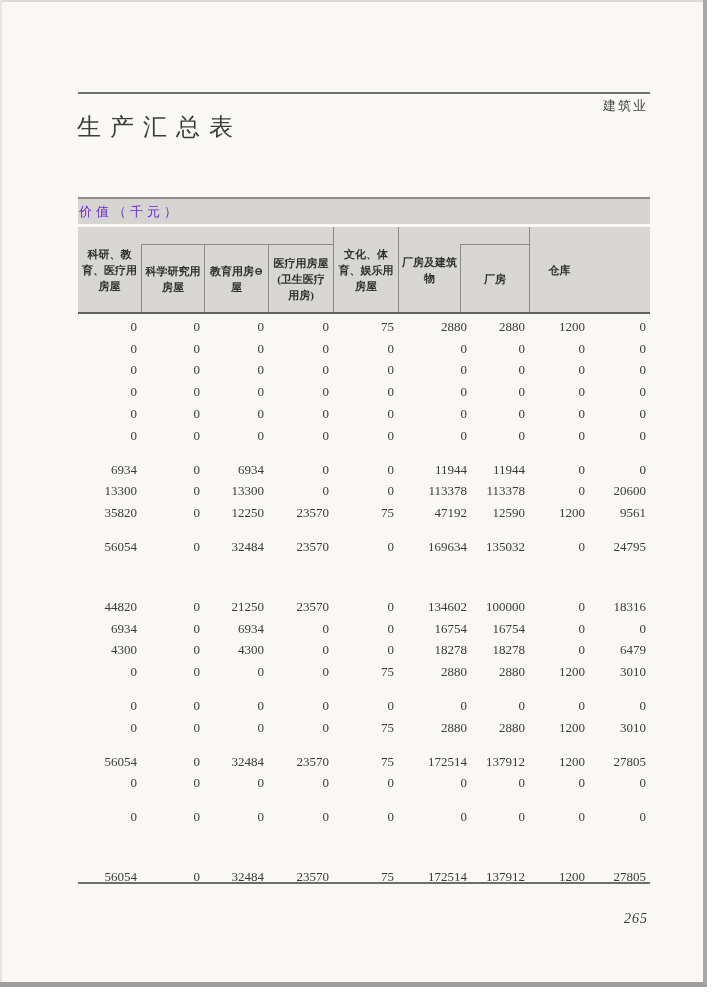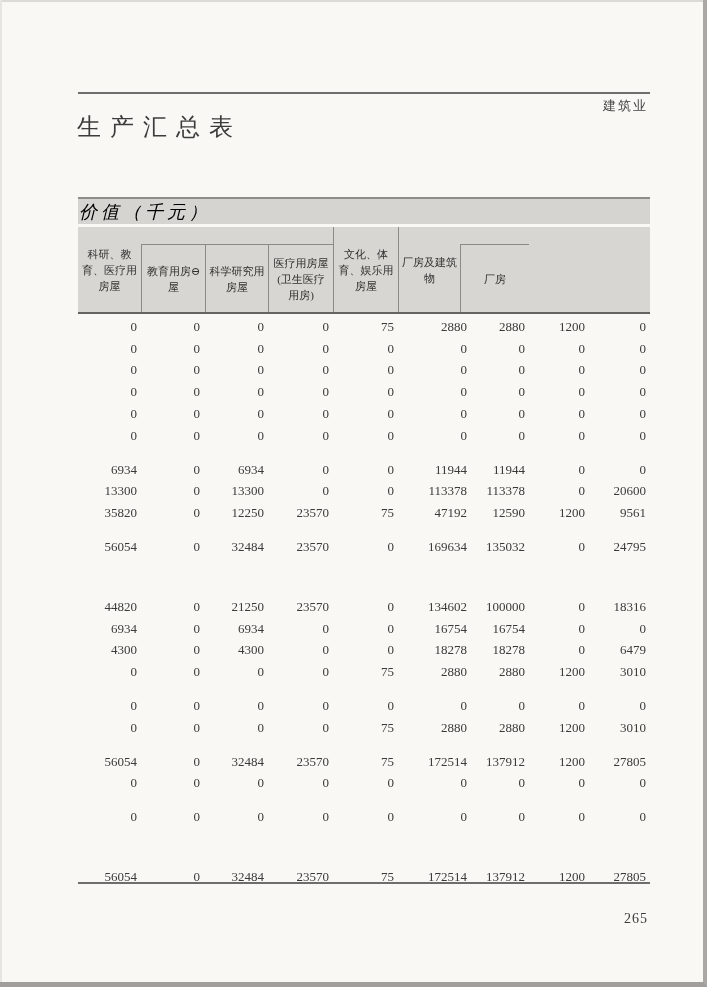--- a/index.html
+++ b/index.html
@@ -9,77 +9,80 @@
   .edge-top{position:absolute;left:0;top:0;width:100%;height:2px;background:#dbdad6;}
   .edge-left{position:absolute;left:0;top:0;width:2px;height:100%;background:#e6e5e1;}
 
   .running-head{position:absolute;top:62px;left:78px;width:570px;text-align:right;
         font-size:13px;letter-spacing:2px;color:#3f3f3f;margin-top:35px;}
   .rule-top{position:absolute;top:92px;left:78px;width:572px;height:2px;background:#6d6d6b;}
   .title{position:absolute;top:111px;left:77px;font-size:24px;letter-spacing:9px;color:#3c3c3c;}
 
   .sheet{position:absolute;left:78px;top:197px;width:572px;}
   .band{height:25px;background:#d5d4d0;border-top:2px solid #8d8c88;display:flex;align-items:center;}
-  .band span{font-size:18px;letter-spacing:4px;padding-left:1px;color:#000000;font-style:italic;}
-  .thead{margin-top:3px;height:85px;background:#d7d6d2;border-bottom:2px solid #636361;display:flex;}
+  .band span{font-size:13px;letter-spacing:4px;padding-left:1px;color:#6d28d9;}
+  .thead{margin-top:3px;height:85px;background:#d7d6d2;border-bottom:2px solid #636361;display:flex;font-weight:bold;}
   .hc{flex:0 0 auto;box-sizing:border-box;display:flex;align-items:center;justify-content:center;
       text-align:center;font-size:11px;line-height:16px;color:#30302e;padding:0 3px;}
   .sub{margin-top:17px;border-top:1px solid #8b8a85;border-left:1px solid #8b8a85;}
   .vl{border-left:1px solid #8b8a85;}
 
   .c1{width:63px}.c2{width:63px}.c3{width:64px}.c4{width:65px}.c5{width:65px}
   .c6{width:73px}.c7{width:58px}.c8{width:60px}.c9{width:61px}
   .thead .c6{width:62px}.thead .c7{width:69px}
 
   .tbody{padding-top:2px;}
   .trow{display:flex;height:21.8px;align-items:center;}
   .td{box-sizing:border-box;text-align:right;padding-right:4px;font-size:13px;color:#3a3a38;}
   .gap-s{margin-top:12px;}
   .gap-l{margin-top:38px;}
 
   .rule-bottom{position:absolute;top:882px;left:78px;width:572px;height:2px;background:#6d6d6b;}
   .pageno{position:absolute;top:911px;left:78px;width:570px;text-align:right;
-        font-size:14px;color:#3a3a38;letter-spacing:1px;}
+        font-size:14px;color:#3a3a38;letter-spacing:1px;font-style:italic;}
 </style>
 </head>
 <body>
 
 <div class="page">
   <div class="edge-top"></div>
   <div class="edge-left"></div>
 
   <div class="running-head">建筑业</div>
   <div class="rule-top"></div>
   <div class="title">生产汇总表</div>
 
   <div class="sheet">
     <div class="band">
       <span>价值（千元）</span>
     </div>
     <div class="thead">
       <div class="hc c1">
           <span>科研、教育、医疗用房屋</span>
         </div>
+      <div class="hc c2 sub">
+          <span>科学研究用房屋</span>
+        </div>
       <div class="hc c3 sub">
           <span>教育用房⊖屋</span>
         </div>
-      <div class="hc c2 sub">
-          <span>科学研究用房屋</span>
-        </div>
       <div class="hc c4 sub">
           <span>医疗用房屋(卫生医疗用房)</span>
         </div>
       <div class="hc c5 vl">
           <span>文化、体育、娱乐用房屋</span>
         </div>
       <div class="hc c6 vl">
           <span>厂房及建筑物</span>
         </div>
       <div class="hc c7 sub">
           <span>厂房</span>
+        </div>
+      <div class="hc c8 vl">
+          <span>仓库</span>
         </div>
     </div>
     <div class="tbody" id="tbody">
         <div class="trow">
           <div class="td c1">0</div>
           <div class="td c2">0</div>
           <div class="td c3">0</div>
           <div class="td c4">0</div>
           <div class="td c5">75</div>
           <div class="td c6">2880</div>

